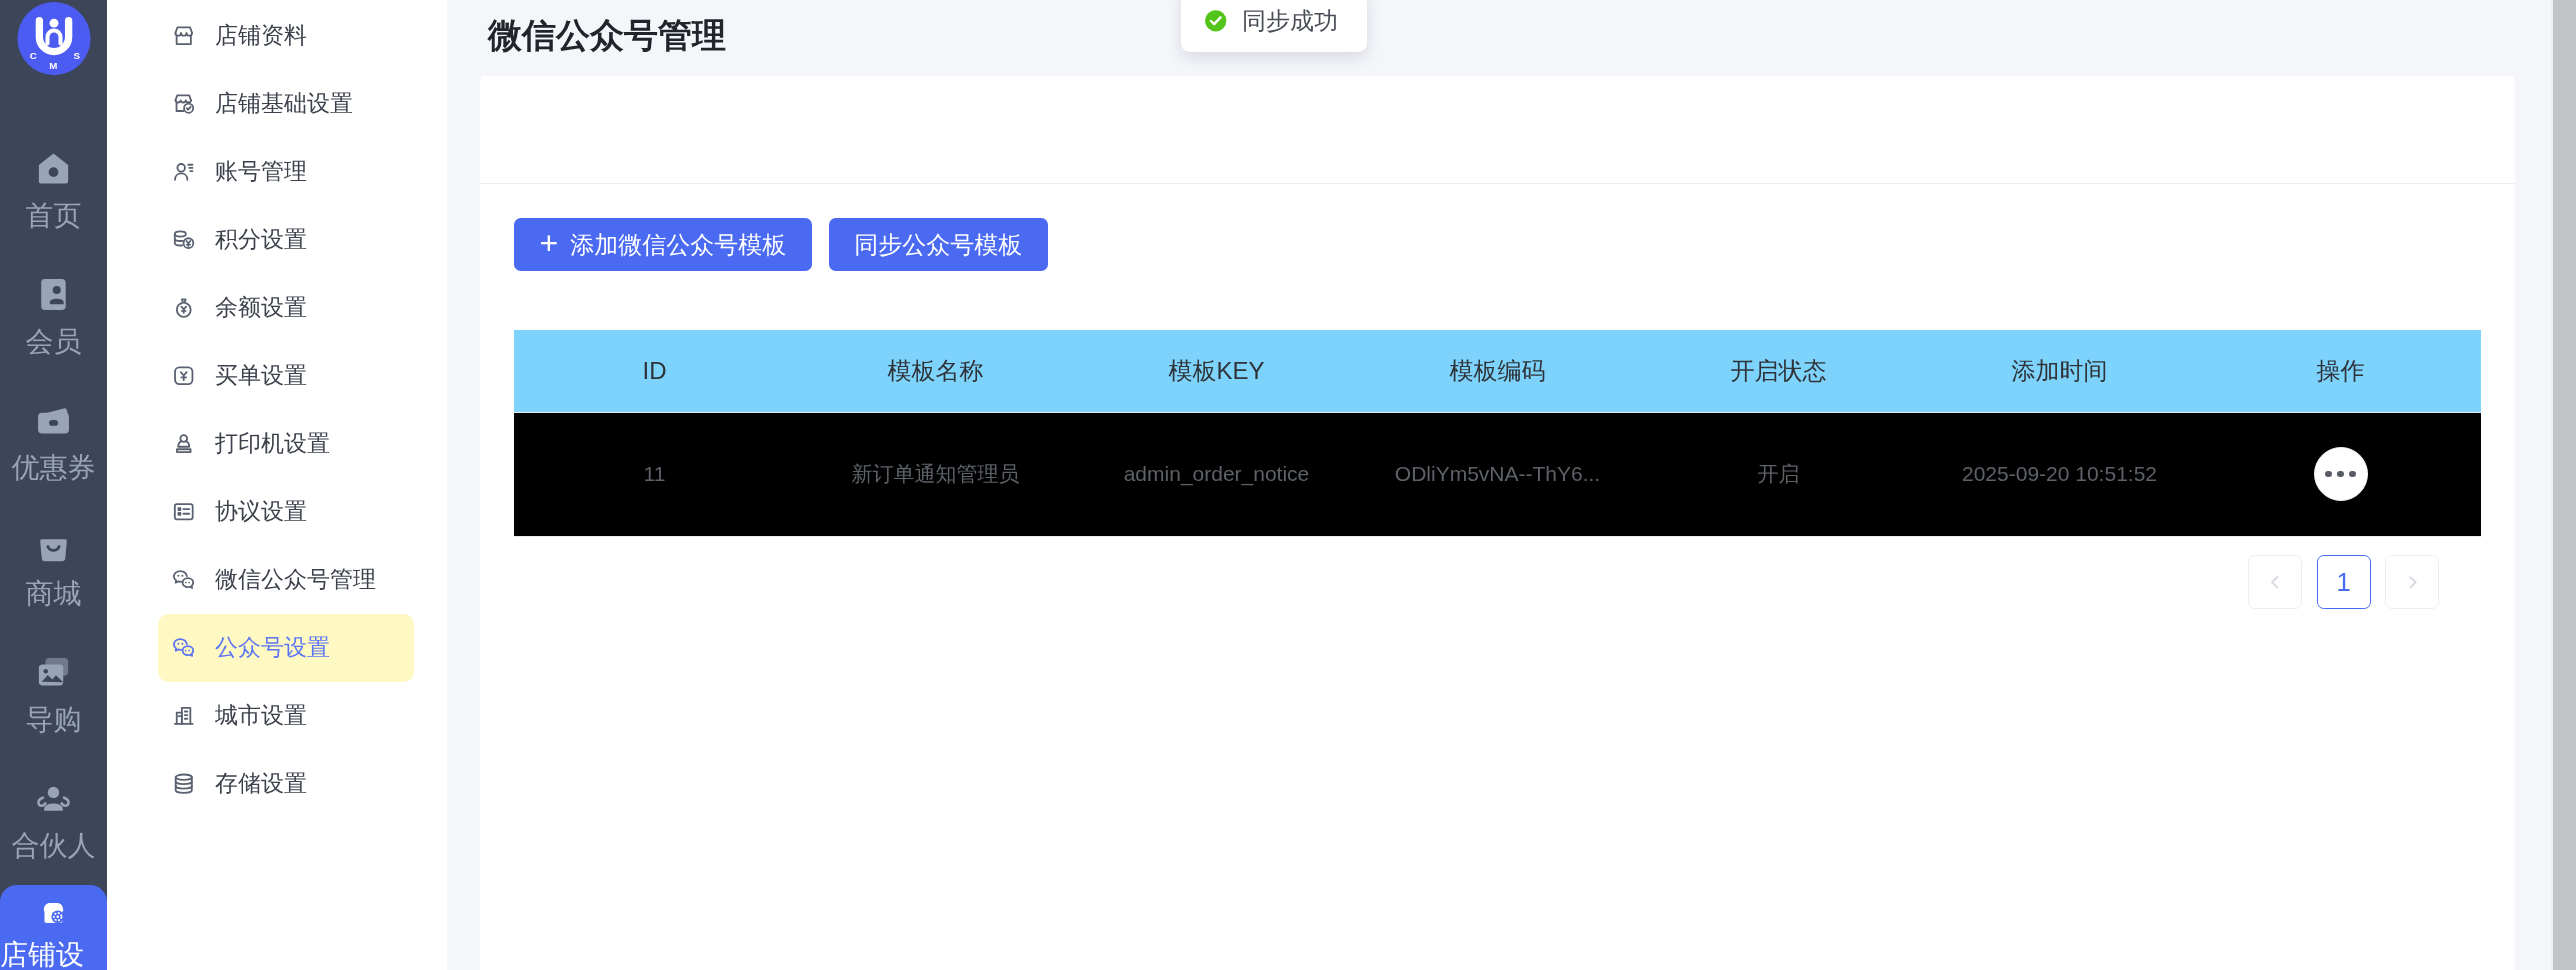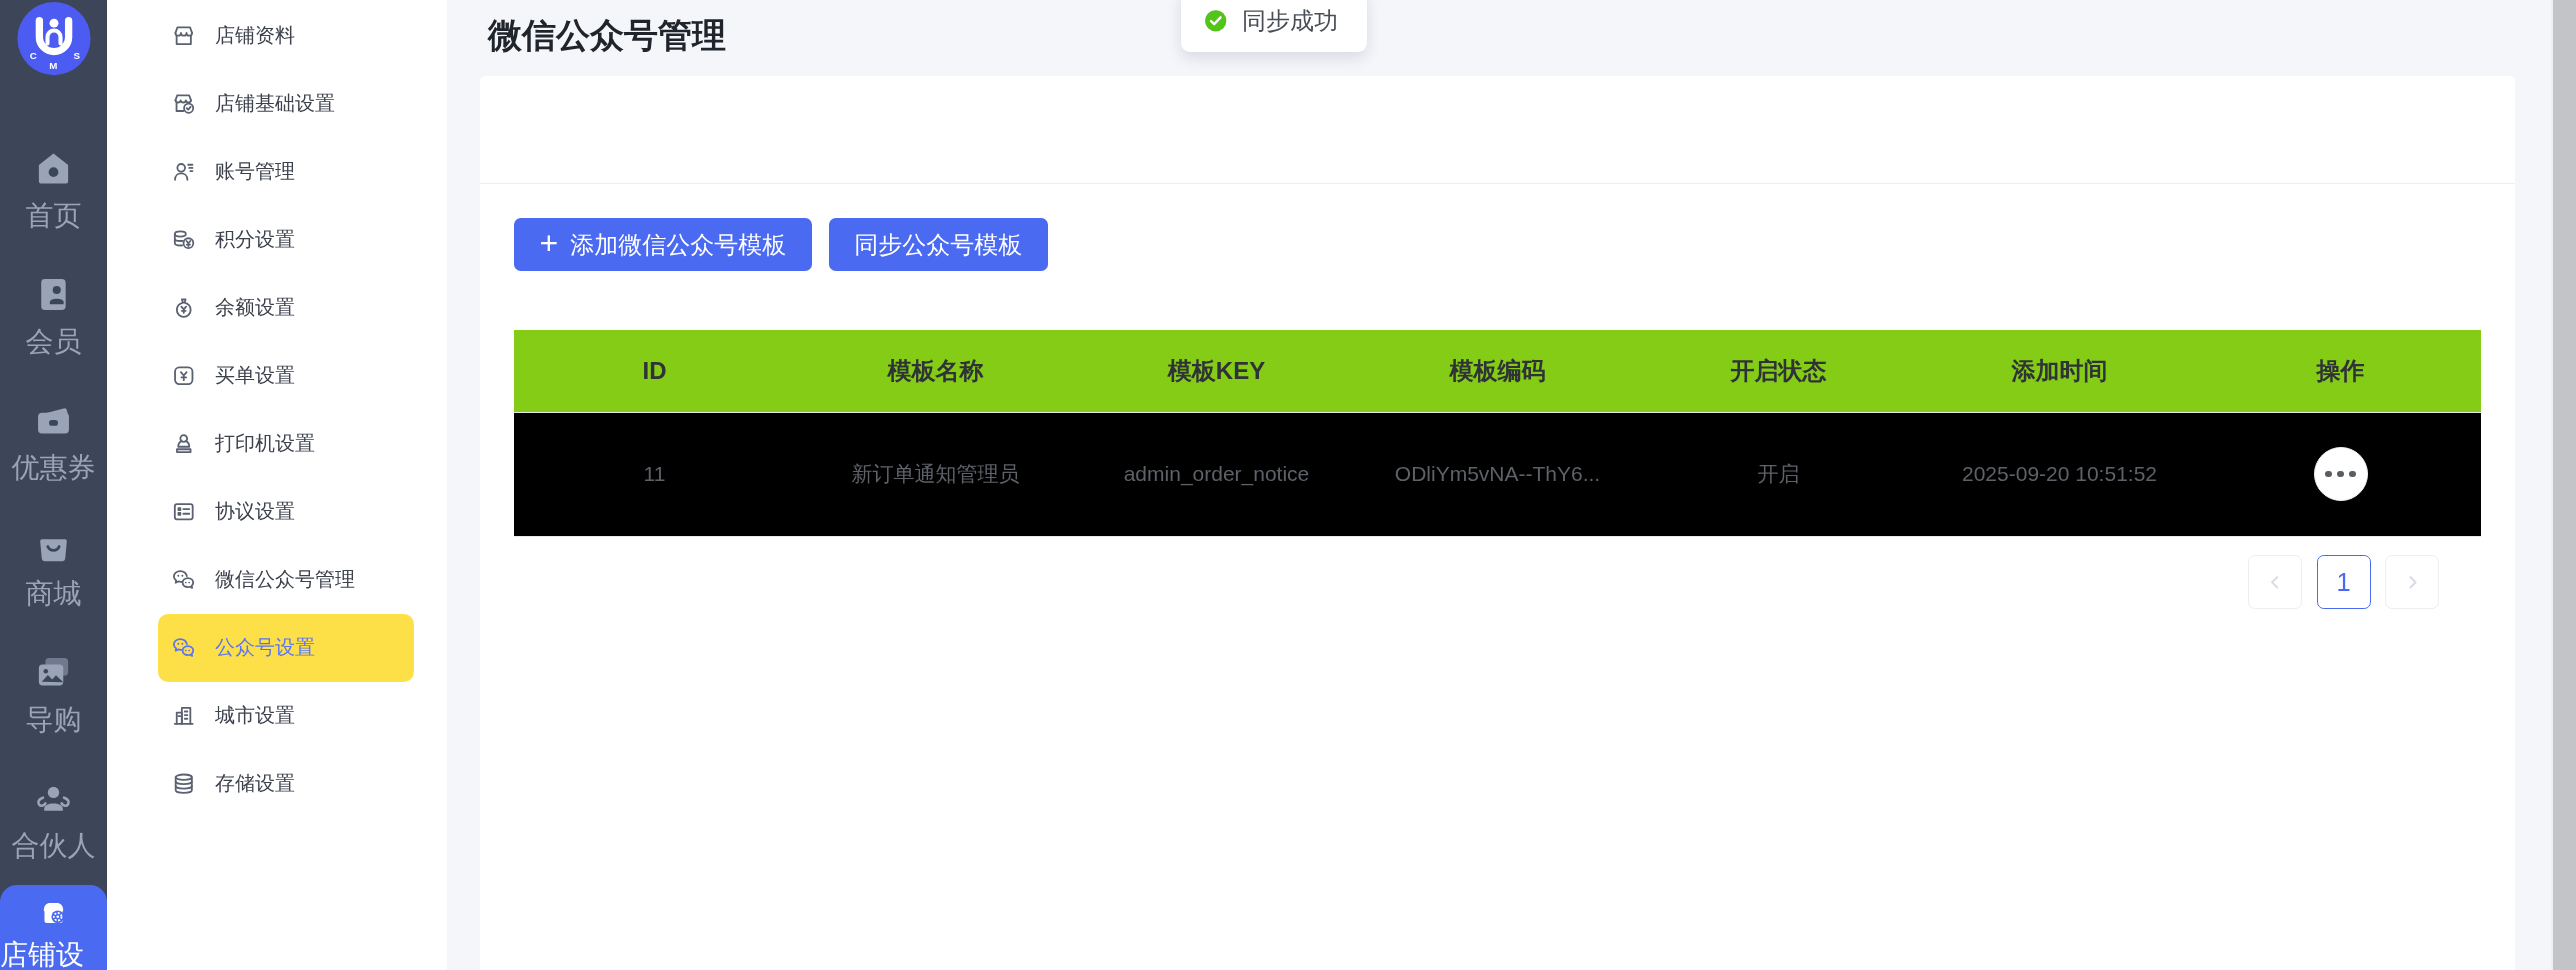--- a/index.html
+++ b/index.html
@@ -20,23 +20,23 @@
     justify-content:center;gap:8.5px;color:var(--sidebar-fg);font-size:28px;cursor:pointer;flex-shrink:0}
   .pnav-item:first-child{margin-top:34px}
   .pnav-item.active{background:var(--accent);color:#fff;border-radius:17px 17px 0 0;
     height:127px;justify-content:flex-start;padding-top:13.6px}
   .pnav-item svg{display:block}
 
   
   .settings-sidebar{position:absolute;left:107px;top:0;width:340px;height:100%;
     background:#fff;padding-top:1.7px}
   .snav-item{height:68px;margin:0 33px 0 51px;padding-left:12.7px;display:flex;align-items:center;
-    gap:18.7px;border-radius:10.2px;color:#3c414c;font-size:20px;cursor:pointer;white-space:nowrap}
+    gap:18.7px;border-radius:10.2px;color:#3c414c;font-size:23px;cursor:pointer;white-space:nowrap}
   .snav-item .ic{color:#5a6170;display:flex}
-  .snav-item.active{background:#fde047;color:var(--accent-text)}
+  .snav-item.active{background:#fef9c3;color:var(--accent-text)}
   .snav-item.active .ic{color:var(--accent-text)}
 
   
   .main{position:absolute;left:447px;top:0;right:0;height:100%}
   .page-title{position:absolute;left:33px;top:5.1px;margin:8px;font-size:34px;font-weight:700;color:#20242b}
   .toast{position:absolute;left:734px;top:-10.2px;background:#fff;border-radius:8.5px;z-index:5;
     box-shadow:0 5.1px 15.3px rgba(15,25,60,.12),0 0 0.8px rgba(0,0,0,.08);
     display:flex;align-items:center;gap:13.6px;padding:15.3px 29px 15.3px 22px;font-size:24px;color:#494d55}
   .card{position:absolute;left:33px;top:76px;width:2035px;bottom:0;background:#fff;border-radius:5.1px 5.1px 0 0}
   .tabbar{height:108px;border-bottom:1.7px solid #eceef2;display:flex;padding-left:18.7px}
@@ -44,21 +44,21 @@
   .tab.active{color:var(--accent);font-weight:500}
   .tab.active::after{content:"";position:absolute;left:0;right:0;bottom:-1.7px;height:4.2px;
     background:var(--accent);border-radius:2.5px}
   .card-body{padding:34px 34px 0}
   .btn-row{display:flex;gap:17px}
   .btn{height:53px;border:none;border-radius:6.8px;background:var(--accent);color:#fff;font-size:24px;
     padding:0 25.5px;display:flex;align-items:center;gap:12px;cursor:pointer;font-family:inherit}
   .btn .plus{font-size:32px;font-weight:300;line-height:1;margin-top:-3.4px}
 
   table{width:100%;border-collapse:collapse;table-layout:fixed;margin-top:59px;text-align:center}
-  th{height:82px;background:#84cc16;font-size:24px;font-weight:700;color:#2f3237;
+  th{height:82px;background:#7dd3fc;font-size:24px;font-weight:400;color:#2f3237;
     border-bottom:0.8px solid var(--border)}
   td{height:124px;background:#000000;font-size:21px;color:#5d6168;border-bottom:0.8px solid var(--border);
     overflow:hidden;white-space:nowrap}
   .action-btn{width:54px;height:54px;border-radius:50%;background:#fff;border:0.8px solid #eef0f4;
     box-shadow:0 2.5px 8.5px rgba(31,45,61,.08);margin:0 auto;display:flex;align-items:center;
     justify-content:center;gap:5.1px;cursor:pointer}
   .action-btn i{width:6.8px;height:6.8px;border-radius:50%;background:#585c64;display:block}
 
   .pagination{display:flex;justify-content:flex-end;gap:14.4px;margin-top:18.7px;padding-right:42px}
   .page-btn{width:54px;height:54px;border-radius:6.8px;background:#fff;border:0.8px solid #eceef2;

